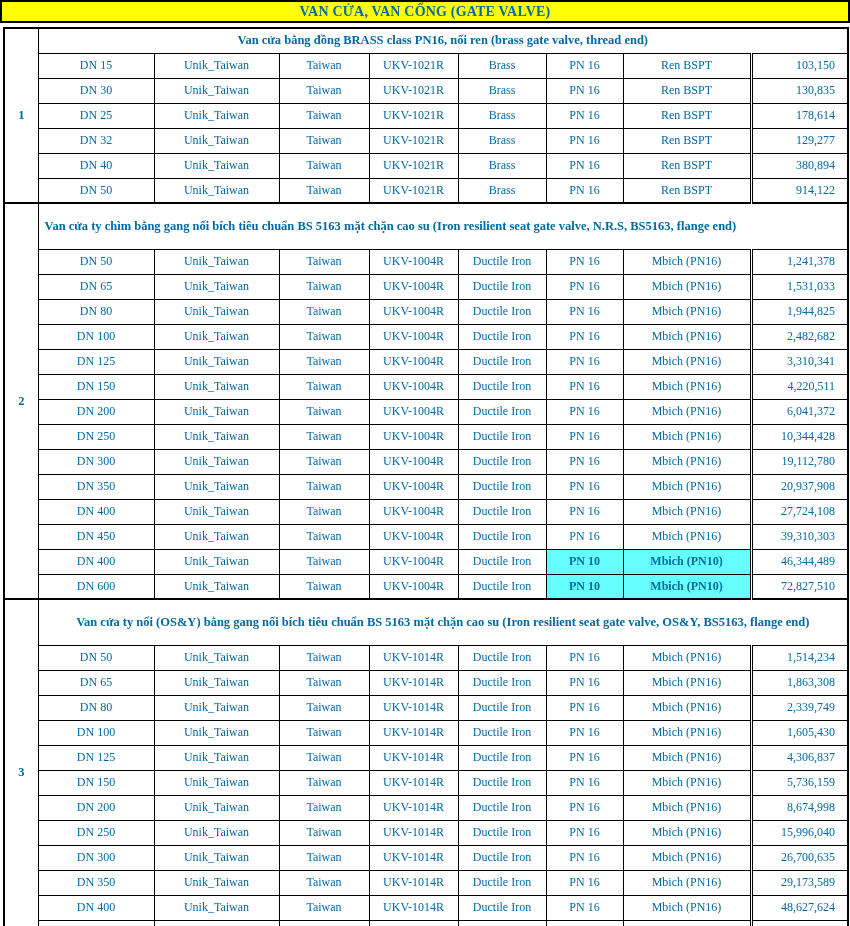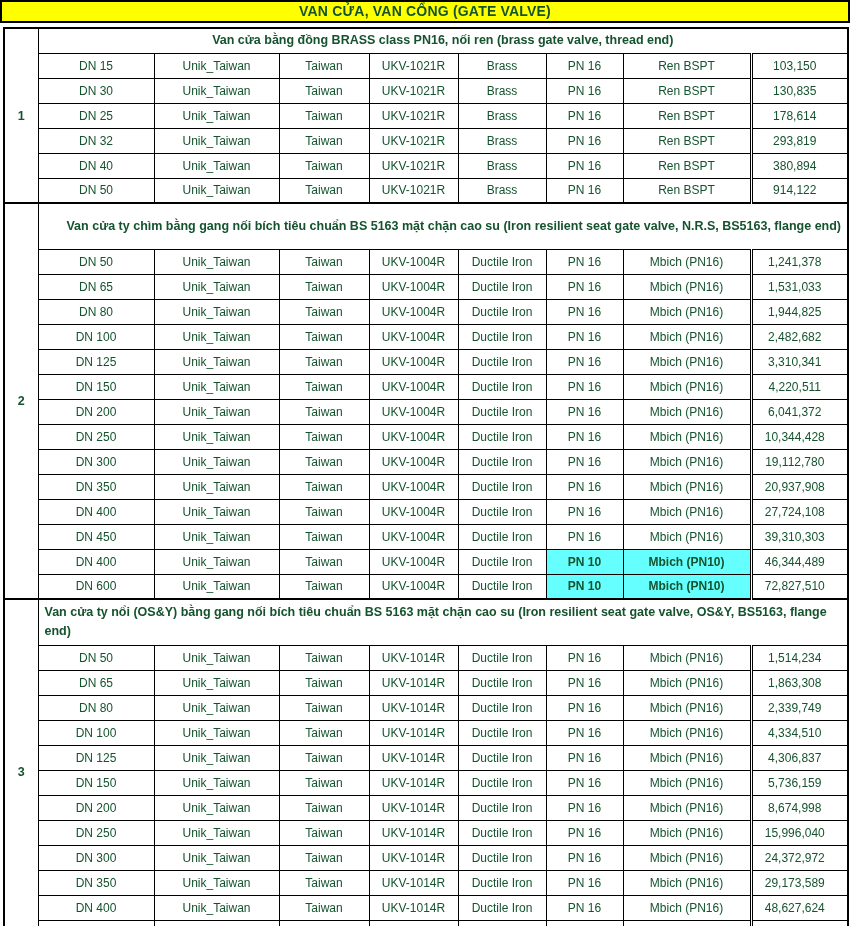--- a/index.html
+++ b/index.html
@@ -3,22 +3,22 @@
 <meta charset="utf-8">
 <style>
   * { margin: 0; padding: 0; box-sizing: border-box; }
   html, body { background: #ffffff; }
   .page {
     position: relative;
     width: 850px;
     height: 926px;
     overflow: hidden;
     background: #ffffff;
-    font-family: Liberation Sans, sans-serif;
-    color: #14532d;
+    font-family: Liberation Serif, serif;
+    color: #0369a1;
   }
   .title-bar {
     height: 23px;
     border: 2px solid #000000;
     background: var(--title-bg, #FFFF00);
     font-size: 14px;
     font-weight: bold;
     text-align: center;
     line-height: 19px;
     letter-spacing: 0.2px;
@@ -49,21 +49,21 @@
   }
   td.section-header {
     font-weight: bold;
     font-size: 12.5px;
     white-space: normal;
     padding: 2px 6px;
     line-height: 1.55;
   }
   td.price {
     border-left: 3px double #000000;
-    text-align: center;
+    text-align: right;
     padding-right: 12px;
   }
   td.hl {
     background: var(--hl-bg, #66FFFF);
     font-weight: bold;
   }
   tr.filler-row td { border-bottom: none; }
 </style>
 </head>
 <body>
@@ -119,21 +119,21 @@
           <td class="price">178,614</td>
         </tr>
         <tr>
           <td>DN 32</td>
           <td>Unik_Taiwan</td>
           <td>Taiwan</td>
           <td>UKV-1021R</td>
           <td>Brass</td>
           <td>PN 16</td>
           <td>Ren BSPT</td>
-          <td class="price">293,819</td>
+          <td class="price">129,277</td>
         </tr>
         <tr>
           <td>DN 40</td>
           <td>Unik_Taiwan</td>
           <td>Taiwan</td>
           <td>UKV-1021R</td>
           <td>Brass</td>
           <td>PN 16</td>
           <td>Ren BSPT</td>
           <td class="price">380,894</td>
@@ -143,21 +143,21 @@
           <td>Unik_Taiwan</td>
           <td>Taiwan</td>
           <td>UKV-1021R</td>
           <td>Brass</td>
           <td>PN 16</td>
           <td>Ren BSPT</td>
           <td class="price">914,122</td>
         </tr>
         <tr class="section-header-row two-line">
           <td class="num" rowspan="15">2</td>
-          <td class="section-header" colspan="8" style="text-align: right;">Van cửa ty chìm bằng gang nối bích tiêu chuẩn BS 5163 mặt chặn cao su (Iron resilient seat gate valve, N.R.S, BS5163, flange end)</td>
+          <td class="section-header" colspan="8" style="text-align: left;">Van cửa ty chìm bằng gang nối bích tiêu chuẩn BS 5163 mặt chặn cao su (Iron resilient seat gate valve, N.R.S, BS5163, flange end)</td>
         </tr>
         <tr>
           <td>DN 50</td>
           <td>Unik_Taiwan</td>
           <td>Taiwan</td>
           <td>UKV-1004R</td>
           <td>Ductile Iron</td>
           <td>PN 16</td>
           <td>Mbich (PN16)</td>
           <td class="price">1,241,378</td>
@@ -287,21 +287,21 @@
           <td>Unik_Taiwan</td>
           <td>Taiwan</td>
           <td>UKV-1004R</td>
           <td>Ductile Iron</td>
           <td class="hl">PN 10</td>
           <td class="hl">Mbich (PN10)</td>
           <td class="price">72,827,510</td>
         </tr>
         <tr class="section-header-row two-line">
           <td class="num" rowspan="13">3</td>
-          <td class="section-header" colspan="8" style="text-align: left;">Van cửa ty nổi (OS&amp;Y) bằng gang nối bích tiêu chuẩn BS 5163 mặt chặn cao su (Iron resilient seat gate valve, OS&amp;Y, BS5163, flange end)</td>
+          <td class="section-header" colspan="8" style="text-align: center;">Van cửa ty nổi (OS&amp;Y) bằng gang nối bích tiêu chuẩn BS 5163 mặt chặn cao su (Iron resilient seat gate valve, OS&amp;Y, BS5163, flange end)</td>
         </tr>
         <tr>
           <td>DN 50</td>
           <td>Unik_Taiwan</td>
           <td>Taiwan</td>
           <td>UKV-1014R</td>
           <td>Ductile Iron</td>
           <td>PN 16</td>
           <td>Mbich (PN16)</td>
           <td class="price">1,514,234</td>
@@ -327,21 +327,21 @@
           <td class="price">2,339,749</td>
         </tr>
         <tr>
           <td>DN 100</td>
           <td>Unik_Taiwan</td>
           <td>Taiwan</td>
           <td>UKV-1014R</td>
           <td>Ductile Iron</td>
           <td>PN 16</td>
           <td>Mbich (PN16)</td>
-          <td class="price">4,334,510</td>
+          <td class="price">1,605,430</td>
         </tr>
         <tr>
           <td>DN 125</td>
           <td>Unik_Taiwan</td>
           <td>Taiwan</td>
           <td>UKV-1014R</td>
           <td>Ductile Iron</td>
           <td>PN 16</td>
           <td>Mbich (PN16)</td>
           <td class="price">4,306,837</td>
@@ -377,21 +377,21 @@
           <td class="price">15,996,040</td>
         </tr>
         <tr>
           <td>DN 300</td>
           <td>Unik_Taiwan</td>
           <td>Taiwan</td>
           <td>UKV-1014R</td>
           <td>Ductile Iron</td>
           <td>PN 16</td>
           <td>Mbich (PN16)</td>
-          <td class="price">24,372,972</td>
+          <td class="price">26,700,635</td>
         </tr>
         <tr>
           <td>DN 350</td>
           <td>Unik_Taiwan</td>
           <td>Taiwan</td>
           <td>UKV-1014R</td>
           <td>Ductile Iron</td>
           <td>PN 16</td>
           <td>Mbich (PN16)</td>
           <td class="price">29,173,589</td>

